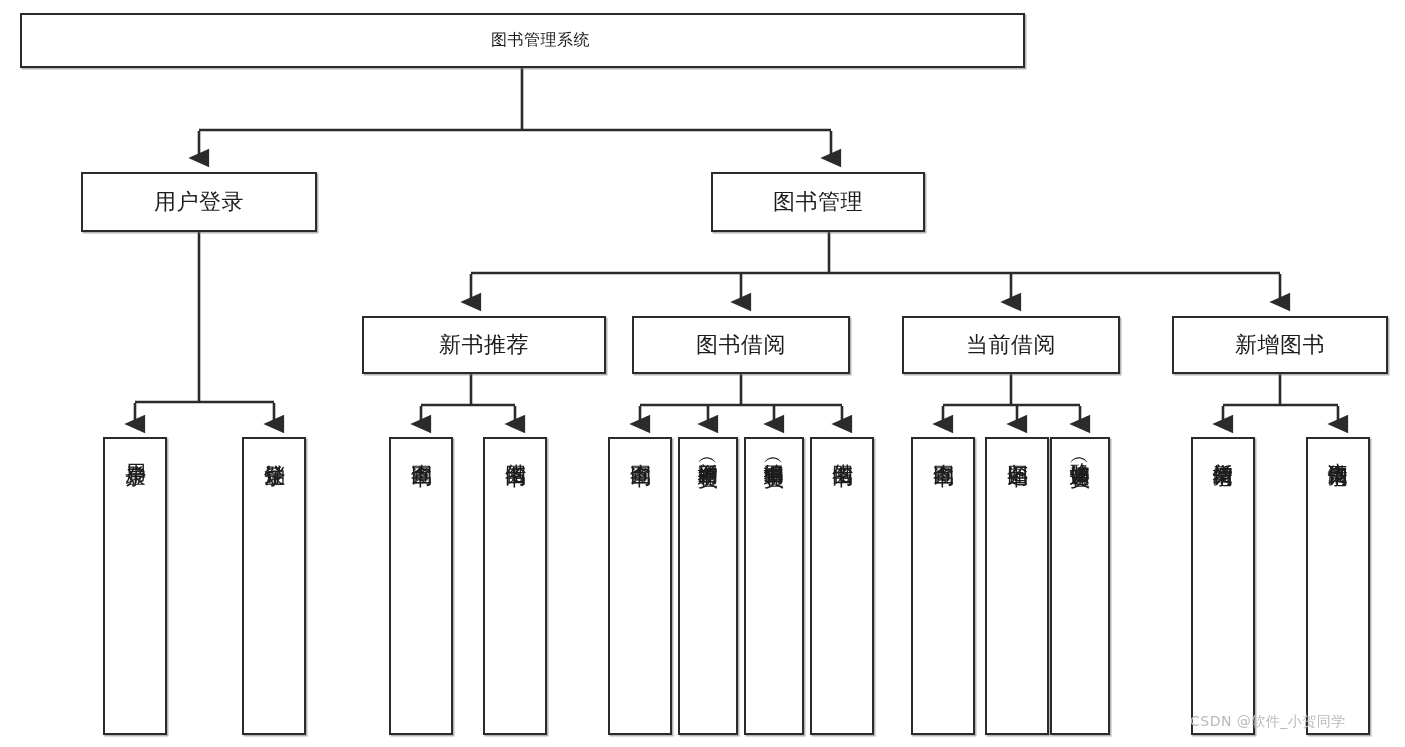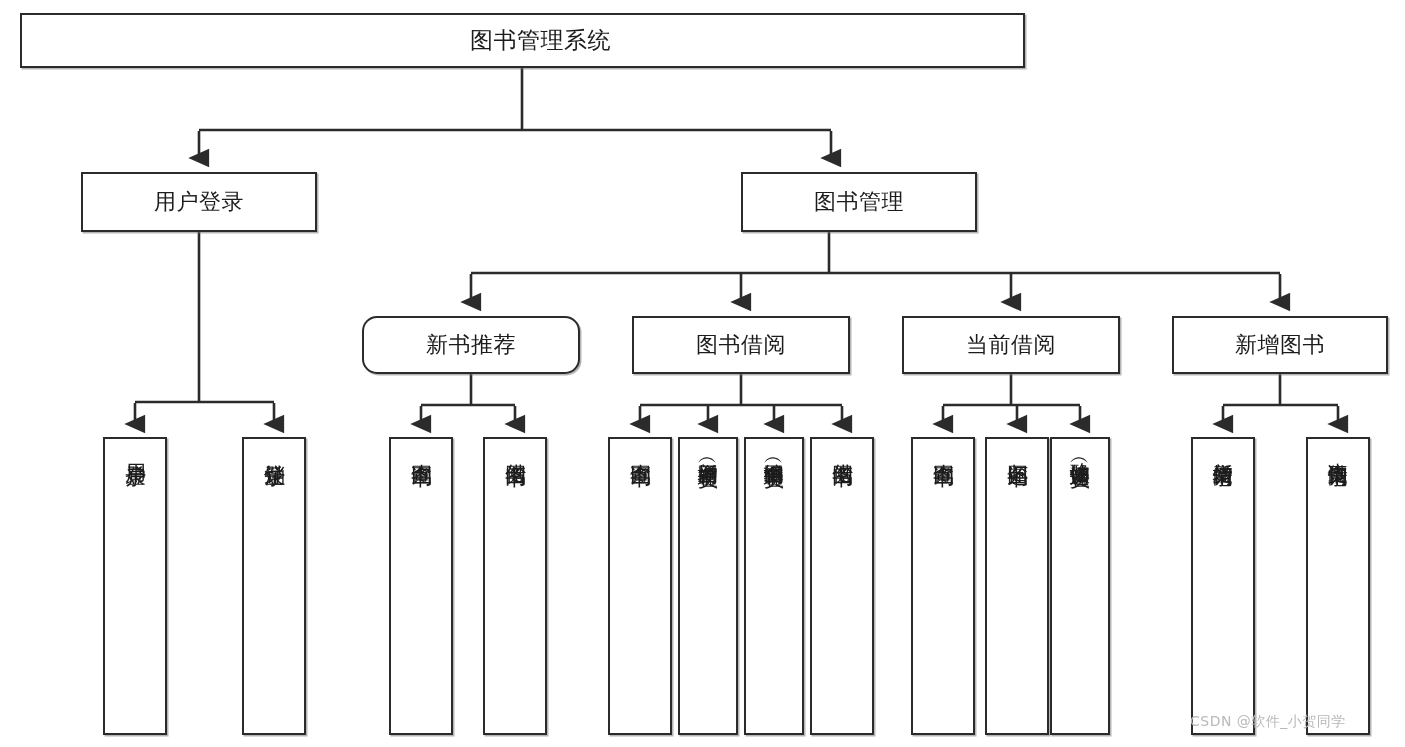--- a/index.html
+++ b/index.html
@@ -38,21 +38,21 @@
     justify-content: center;
     overflow: hidden;
   }
   .node-label {
     font-size: 22px;
     line-height: 1.15;
     letter-spacing: 0.5px;
     color: #1c1c1c;
     white-space: nowrap;
   }
-  .node.root .node-label { font-size: 23px; margin-left: 36px; }
+  .node.root .node-label { font-size: 16px; margin-left: 36px; }
   .node.leaf {
     align-items: flex-start;
     justify-content: center;
     padding-top: 8px;
   }
   .node.leaf .node-label {
     writing-mode: vertical-rl;
     text-orientation: upright;
     font-size: 21px;
     line-height: 1.02;
@@ -132,25 +132,25 @@
     </g>
   </svg>
 
   <div class="node root" style="left:20px; top:13px; width:1005px; height:55px;">
     <span class="node-label">图书管理系统</span>
   </div>
 
   <div class="node" style="left:81px; top:172px; width:236px; height:60px;">
     <span class="node-label">用户登录</span>
   </div>
-  <div class="node" style="left:741px; top:172px; width:236px; height:60px;">
+  <div class="node" style="left:711px; top:172px; width:214px; height:60px;">
     <span class="node-label">图书管理</span>
   </div>
 
-  <div class="node" style="left:362px; top:316px; width:218px; height:58px;border-radius:15px;">
+  <div class="node" style="left:362px; top:316px; width:244px; height:58px;">
     <span class="node-label">新书推荐</span>
   </div>
   <div class="node" style="left:902px; top:316px; width:218px; height:58px;">
     <span class="node-label">当前借阅</span>
   </div>
   <div class="node" style="left:632px; top:316px; width:218px; height:58px;">
     <span class="node-label">图书借阅</span>
   </div>
   <div class="node" style="left:1172px; top:316px; width:216px; height:58px;">
     <span class="node-label">新增图书</span>

